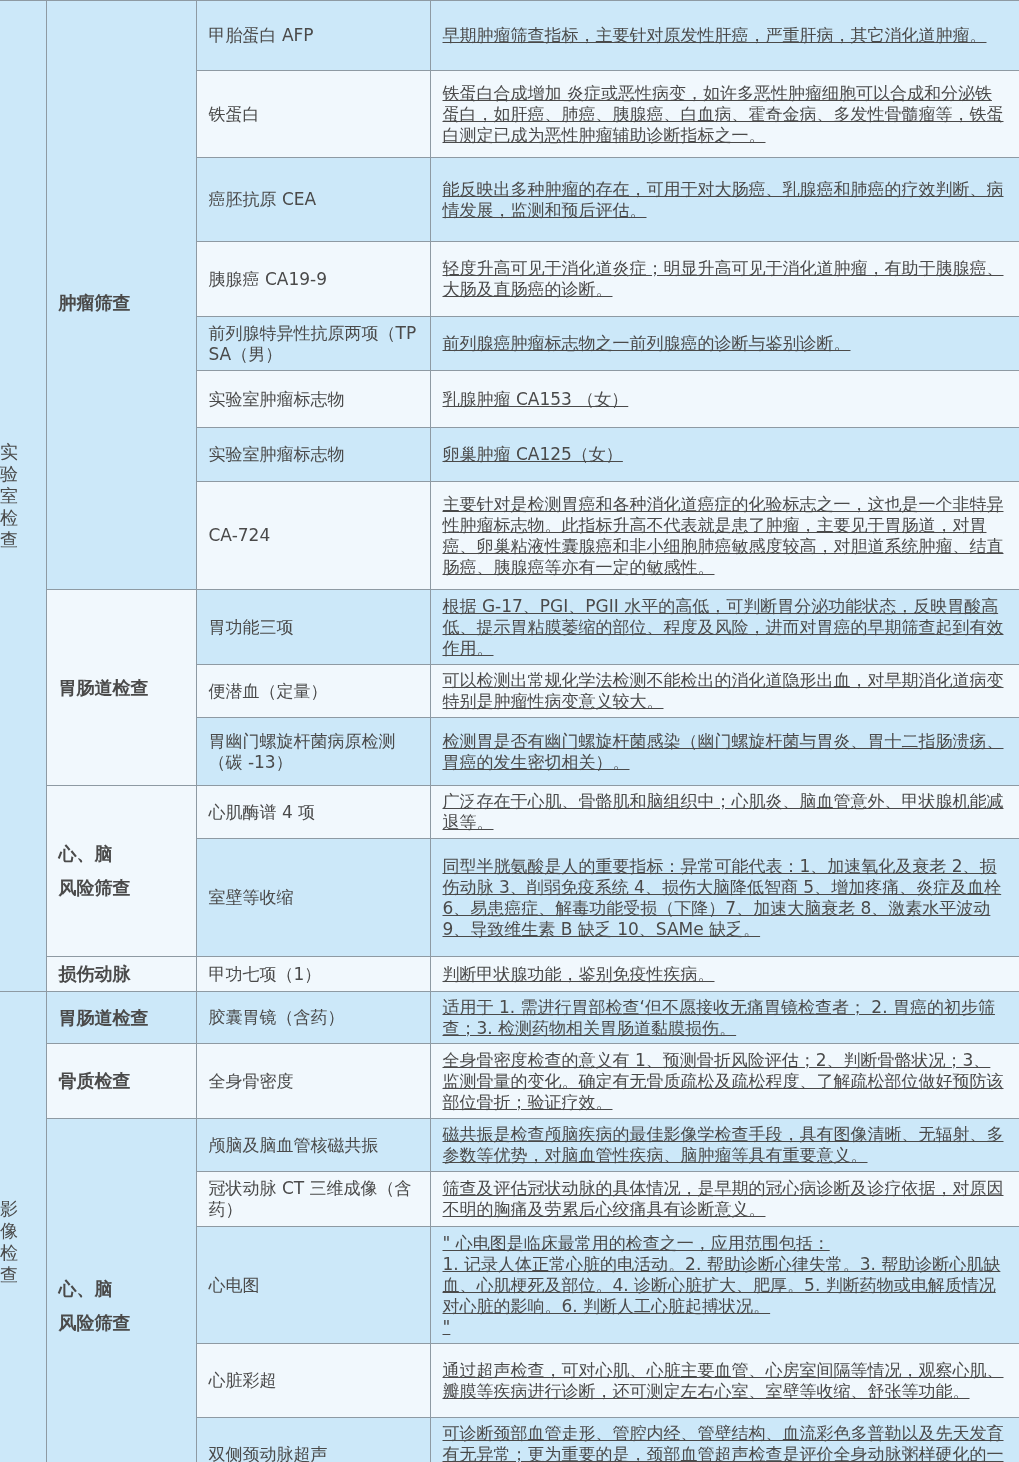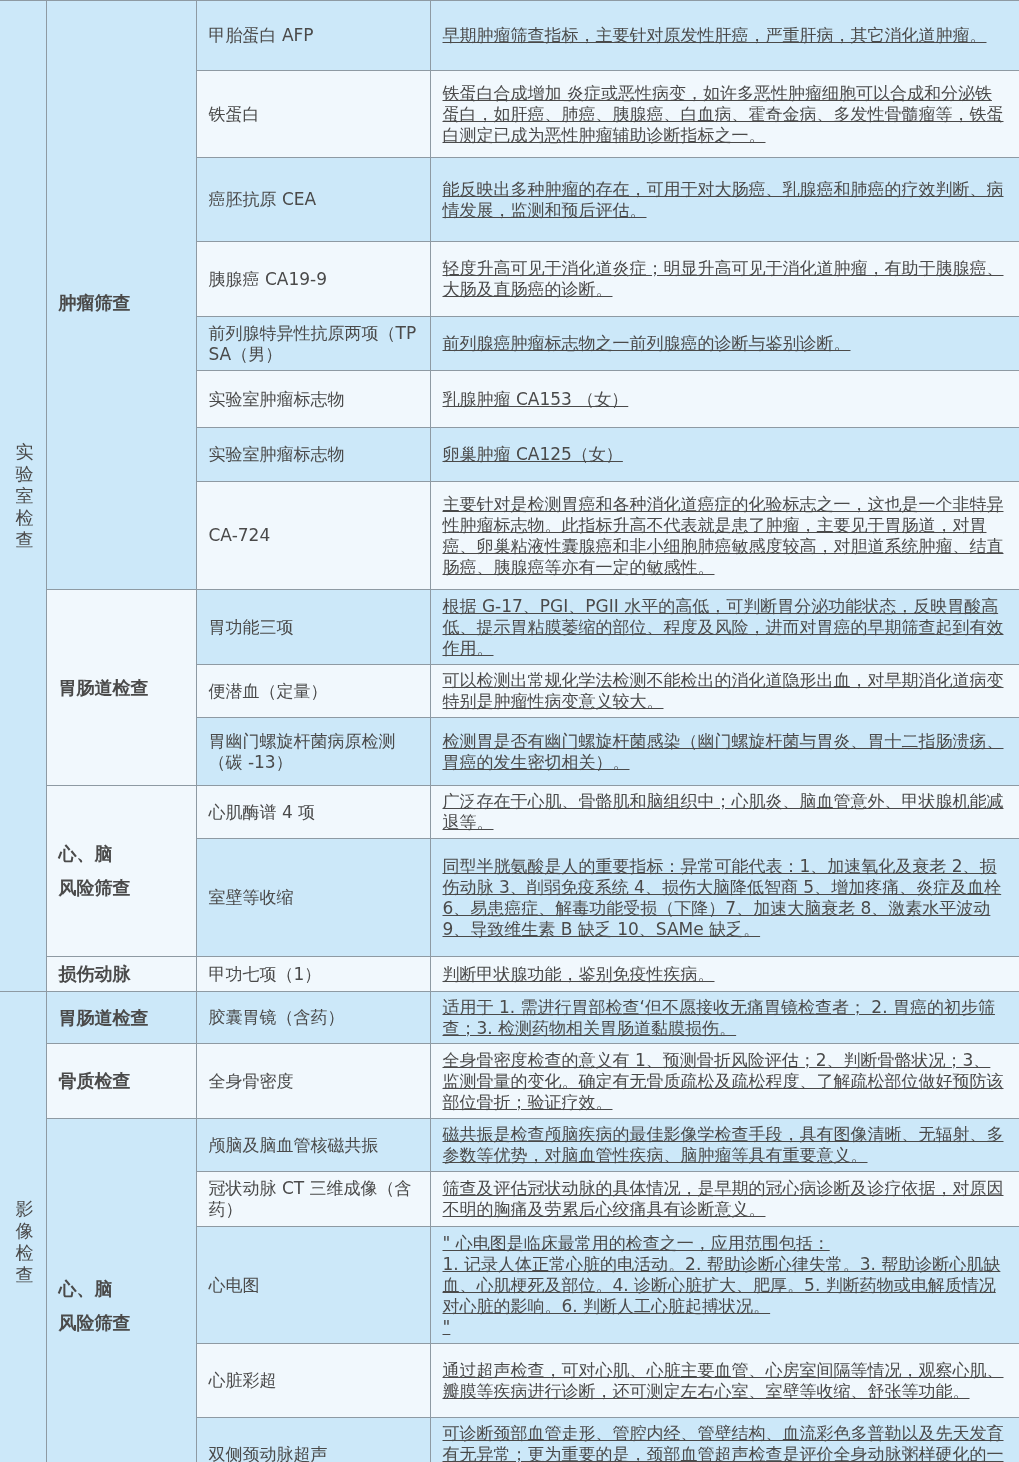--- a/index.html
+++ b/index.html
@@ -22,22 +22,22 @@
     border: 1px solid #8e9aa3;
     vertical-align: middle;
     font-size: 17px;
     line-height: 21px;
     padding: 0 12px;
     word-break: break-all;
   }
   table.exam td.cat {
     border-left: none;
     background: #cce8f9;
-    text-align: right;
-    padding: 12px;
+    text-align: left;
+    padding: 0;
     font-size: 18px;
     line-height: 22px;
     letter-spacing: 0;
   }
   table.exam td.cat span { display: inline-block; width: 20px; word-break: break-all; }
   table.exam td.sub {
     font-size: 18px; font-weight: bold; line-height: 34px;
     padding-left: 12px;
   }
   table.exam td.desc { padding: 0 12px; border-right: none; text-decoration: underline; }

